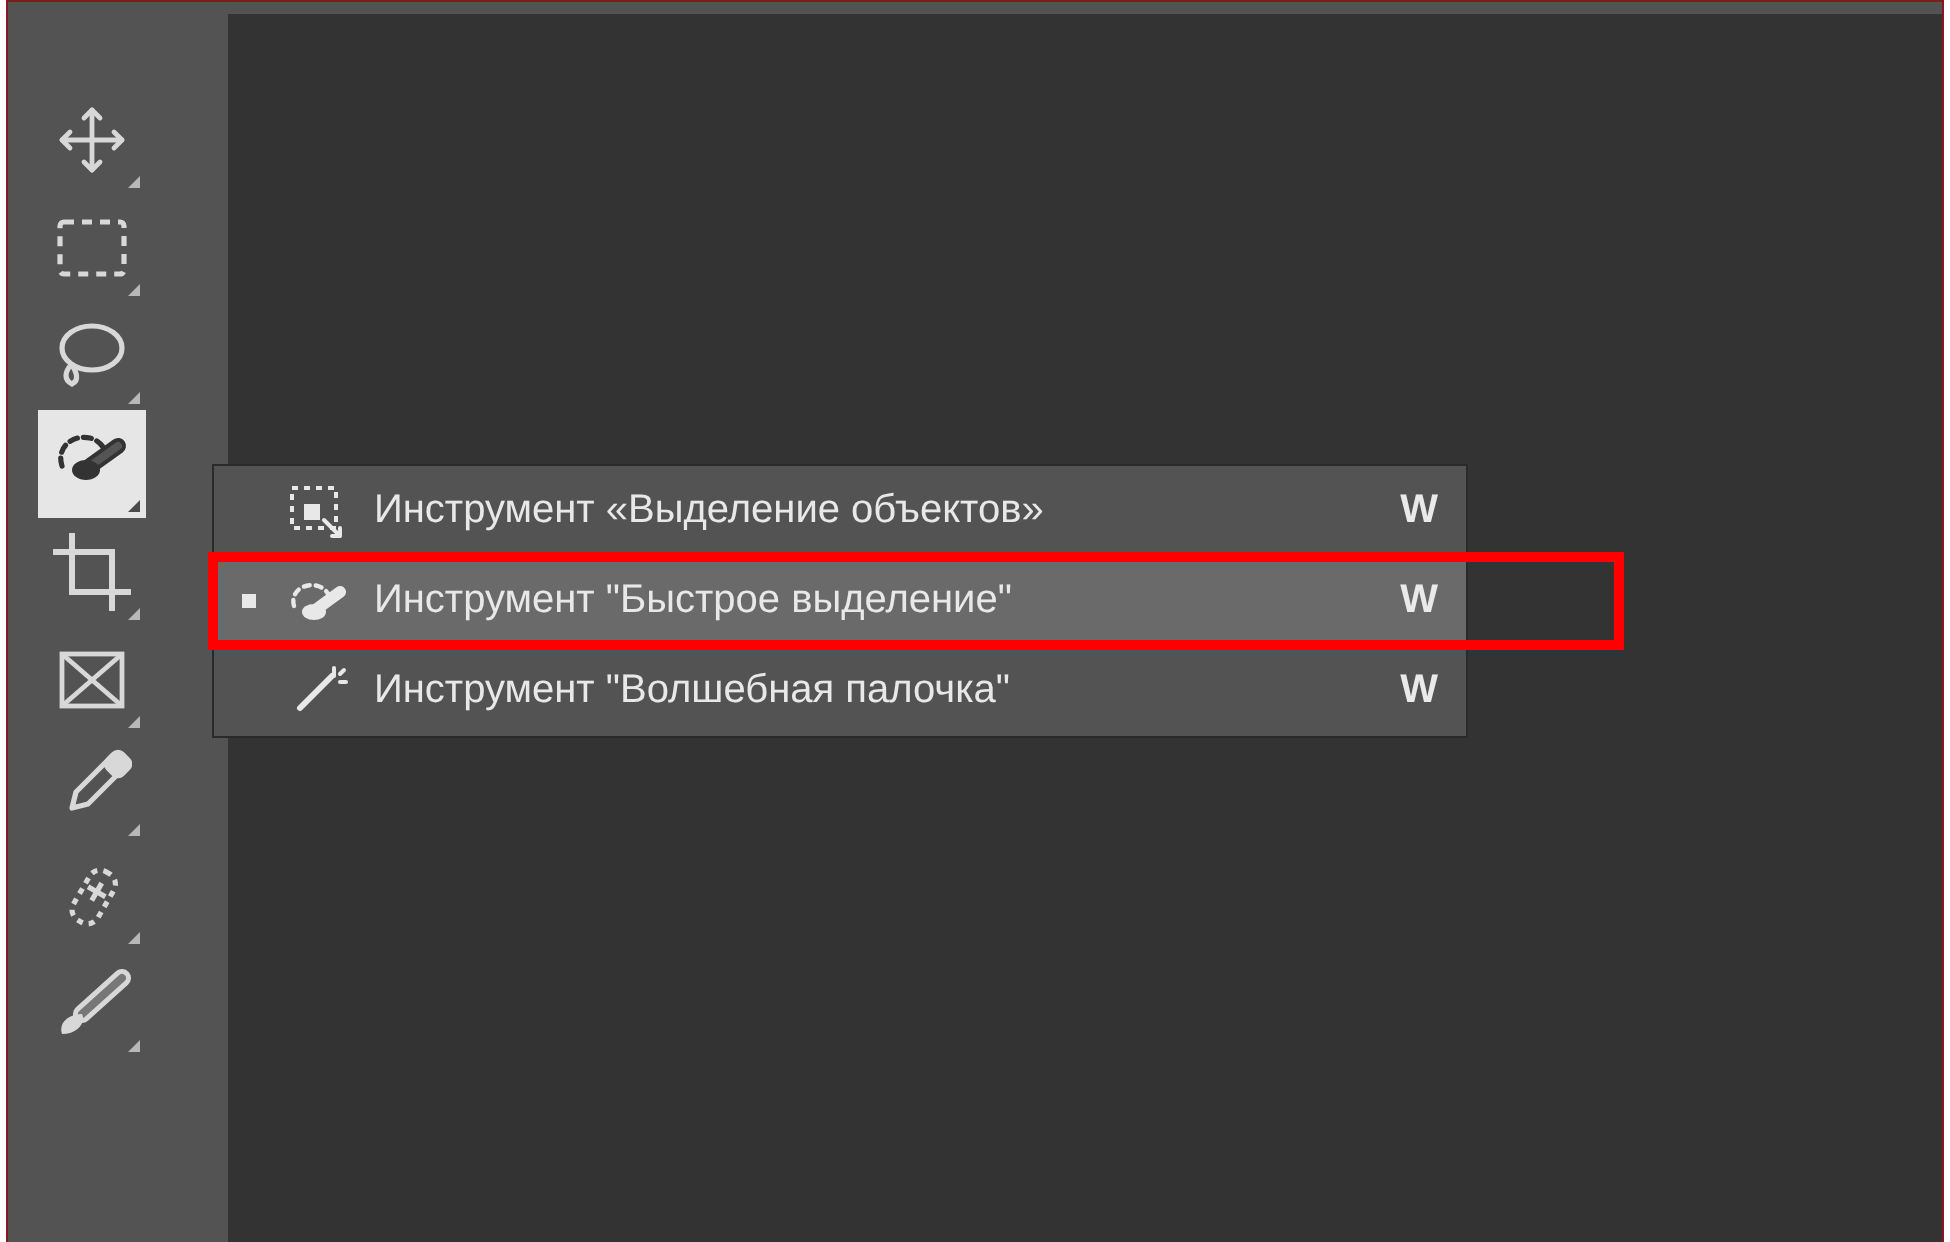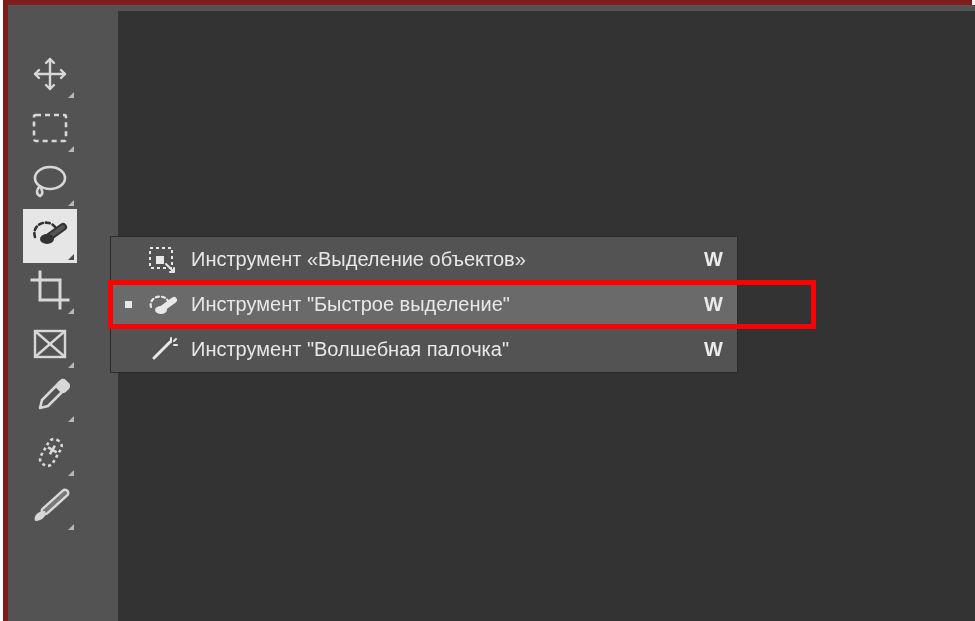--- a/index.html
+++ b/index.html
@@ -12,21 +12,21 @@
     overflow: hidden;
   }
 
   .frame {
     position: absolute;
     left: 3px;
     top: 0;
     width: 969px;
     height: 621px;
     background: #fff;
-    border: 5px solid #7f1d1d;
+    border: 1px solid #7f1d1d;
     box-sizing: border-box;
   }
 
   .app {
     position: absolute;
     left: 0;
     top: 0;
     width: 967px;
     height: 621px;
     background: #535353;

